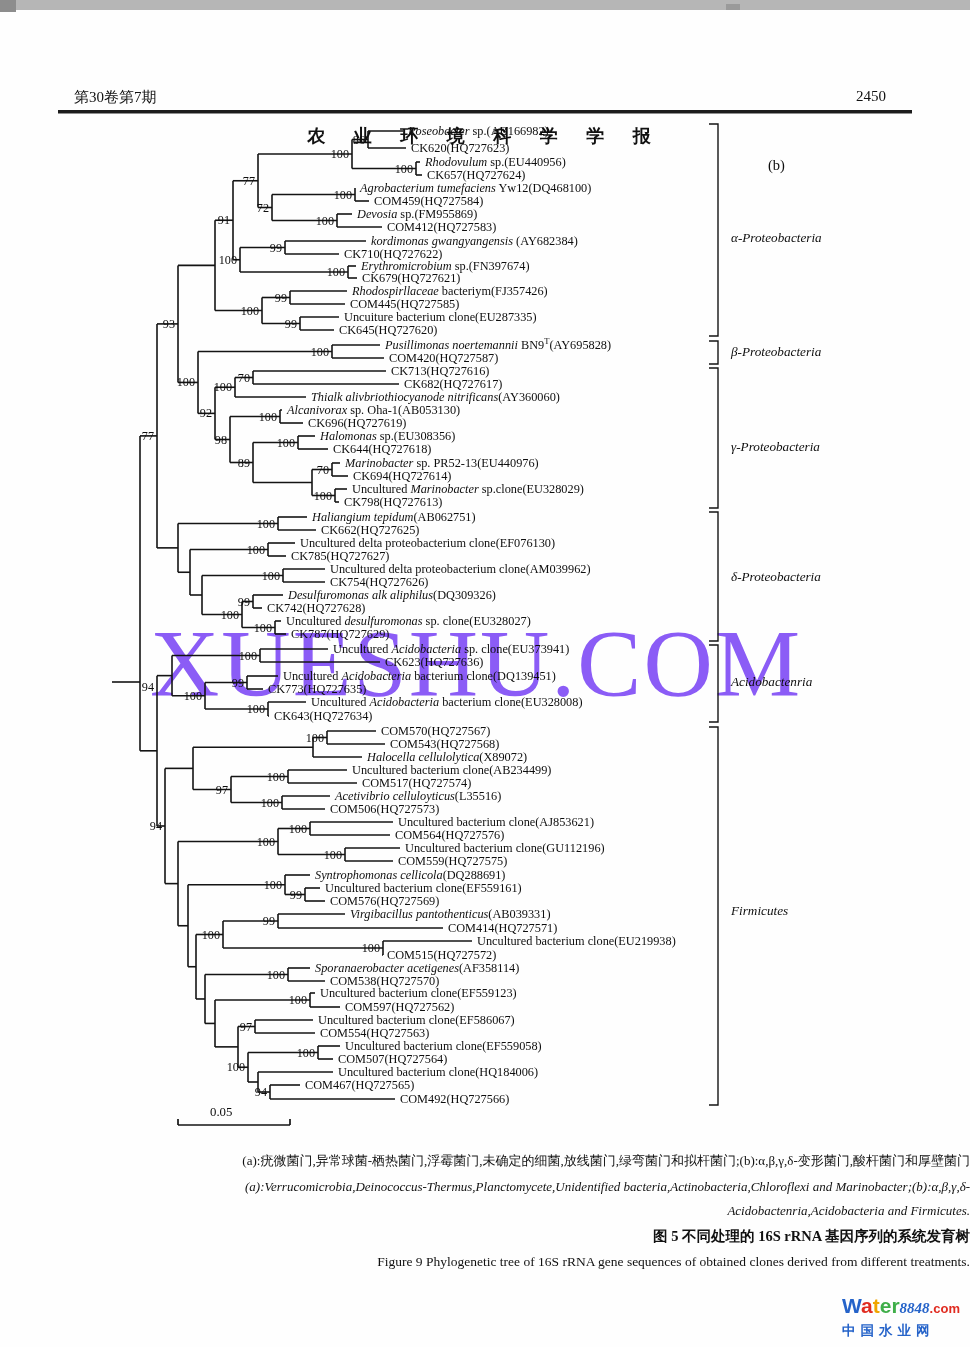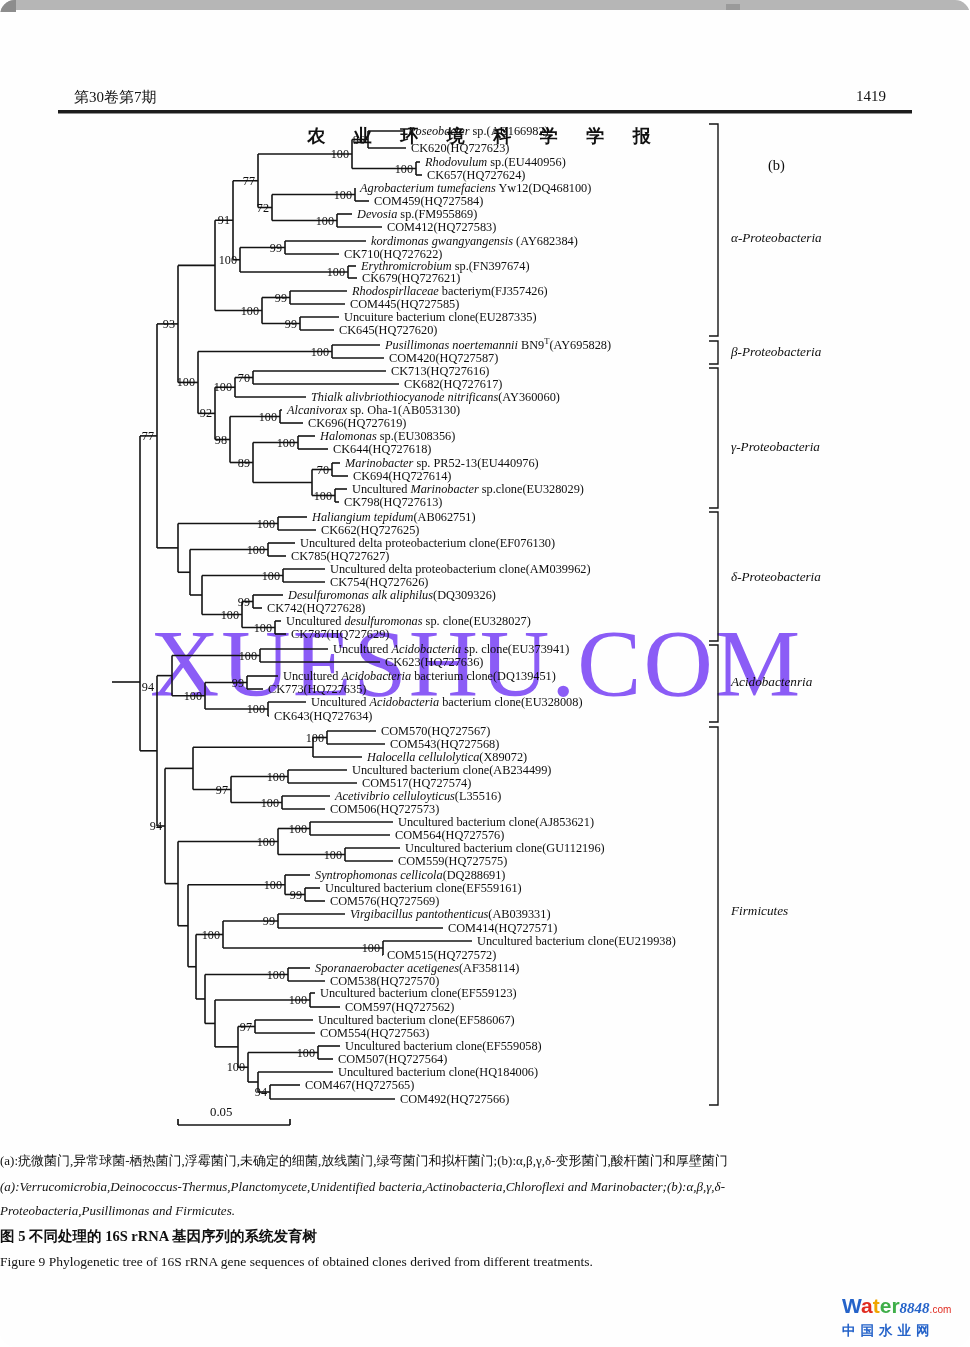--- a/index.html
+++ b/index.html
@@ -1,54 +1,54 @@
 <!DOCTYPE html>
 <html><head>
 <meta charset="utf-8">
 <style>
   html,body{margin:0;padding:0;background:#ffffff;}
   .page{position:relative;width:970px;height:1347px;background:#fefefe;overflow:hidden;
-        font-family:"Liberation Serif", serif;color:#111;border-radius:15px;}
+        font-family:"Liberation Serif", serif;color:#111;}
   .scan-strip{position:absolute;left:0;top:0;width:970px;height:10px;background:#b6b6b6;}
   .scan-corner{position:absolute;left:0;top:0;width:16px;height:12px;background:#8d8d8d;}
   .scan-mark{position:absolute;left:726px;top:4px;width:14px;height:6px;background:#9a9a9a;}
   .hdr-issue{position:absolute;left:74px;top:88px;font-size:15px;}
   .hdr-journal{position:absolute;left:0;top:80px;width:970px;text-align:center;
                font-size:18px;font-weight:bold;letter-spacing:12px;margin-top:44px;}
   .hdr-page{position:absolute;right:84px;top:88px;font-size:15px;}
   .hdr-rule{position:absolute;left:58px;top:110px;width:854px;height:3px;background:#1c1c1c;
             border-bottom:1px solid #8f8f8f;}
   .watermark{position:absolute;left:150px;top:608px;font-size:96px;color:#8b5cf6;
              font-family:"Liberation Serif", serif;letter-spacing:2px;z-index:0;}
   svg.fig{position:absolute;left:0;top:0;z-index:1;}
-  .cap{position:absolute;left:0;width:970px;text-align:left;}
+  .cap{position:absolute;left:0;width:970px;text-align:right;}
   .cap1{top:1152px;font-size:13px;}
   .cap2{top:1179px;font-size:13px;font-style:italic;}
   .cap3{top:1203px;font-size:13px;font-style:italic;}
   .cap4{top:1227px;font-size:14.5px;font-weight:bold;}
   .cap5{top:1254px;font-size:13.5px;}
   .logo{position:absolute;left:842px;top:1294px;width:125px;z-index:2;
         font-family:"Liberation Sans", sans-serif;}
   .logo-row1{white-space:nowrap;}
   .logo-row1 .lw{font-size:21px;font-weight:bold;}
   .logo-8848{font-size:15px;font-style:italic;font-family:"Liberation Serif", serif;font-weight:bold;}
-  .logo-com{font-size:10px;font-weight:normal;}
+  .logo-com{font-size:13px;font-weight:bold;}
   .logo-cn{margin-top:4px;font-size:13.5px;font-weight:bold;letter-spacing:5px;}
 </style>
 </head>
 <body>
 
 <div class="page">
   <div class="scan-strip"></div>
   <div class="scan-corner"></div>
   <div class="scan-mark"></div>
 
   <div class="hdr-issue">第30卷第7期</div>
   <div class="hdr-journal">农 业 环 境 科 学 学 报</div>
-  <div class="hdr-page">1419</div>
+  <div class="hdr-page">2450</div>
   <div class="hdr-rule"></div>
 
   <div class="watermark">XUESHU.COM</div>
 
   <svg class="fig" width="970" height="1347" viewBox="0 0 970 1347">
       <text x="408" y="135.3" font-family="&quot;Liberation Serif&quot;, serif" font-size="12.3" fill="#0e0e0e"><tspan font-style="italic">Roseobacter</tspan><tspan> sp.(AB166982)</tspan></text>
       <text x="411" y="152.3" font-family="&quot;Liberation Serif&quot;, serif" font-size="12.3" fill="#0e0e0e"><tspan>CK620(HQ727623)</tspan></text>
       <text x="425" y="166.3" font-family="&quot;Liberation Serif&quot;, serif" font-size="12.3" fill="#0e0e0e"><tspan font-style="italic">Rhodovulum</tspan><tspan> sp.(EU440956)</tspan></text>
       <text x="427" y="179.3" font-family="&quot;Liberation Serif&quot;, serif" font-size="12.3" fill="#0e0e0e"><tspan>CK657(HQ727624)</tspan></text>
       <text x="360" y="192.3" font-family="&quot;Liberation Serif&quot;, serif" font-size="12.3" fill="#0e0e0e"><tspan font-style="italic">Agrobacterium tumefaciens</tspan><tspan> Yw12(DQ468100)</tspan></text>
@@ -412,21 +412,21 @@
       <text x="731" y="915" font-family="&quot;Liberation Serif&quot;, serif" font-size="13.2" fill="#0e0e0e" font-style="italic">Firmicutes</text>
       <text x="768" y="170" font-family="&quot;Liberation Serif&quot;, serif" font-size="14.5" fill="#0e0e0e">(b)</text>
       <line x1="178" y1="1125" x2="290" y2="1125" stroke="#141414" stroke-width="1.7"></line>
       <line x1="178" y1="1125" x2="178" y2="1119" stroke="#141414" stroke-width="1.7"></line>
       <line x1="290" y1="1125" x2="290" y2="1119" stroke="#141414" stroke-width="1.7"></line>
       <text x="210" y="1116" font-family="&quot;Liberation Serif&quot;, serif" font-size="12.8" fill="#0e0e0e">0.05</text>
     </svg>
 
   <div class="cap cap1">(a):疣微菌门,异常球菌-栖热菌门,浮霉菌门,未确定的细菌,放线菌门,绿弯菌门和拟杆菌门;(b):α,β,γ,δ-变形菌门,酸杆菌门和厚壁菌门</div>
   <div class="cap cap2">(a):Verrucomicrobia,Deinococcus-Thermus,Planctomycete,Unidentified bacteria,Actinobacteria,Chloroflexi and Marinobacter;(b):α,β,γ,δ-</div>
-  <div class="cap cap3">Proteobacteria,Pusillimonas and Firmicutes.</div>
+  <div class="cap cap3">Acidobactenria,Acidobacteria and Firmicutes.</div>
   <div class="cap cap4">图 5 不同处理的 16S rRNA 基因序列的系统发育树</div>
   <div class="cap cap5">Figure 9  Phylogenetic tree of 16S rRNA gene sequences of obtained clones derived from different treatments.</div>
 
   <div class="logo">
     <div class="logo-row1"><span class="lw" style="color: rgb(37, 99, 201);">W</span><span class="lw" style="color: rgb(224, 43, 32);">a</span><span class="lw" style="color: rgb(240, 165, 0);">t</span><span class="lw" style="color: rgb(63, 174, 73);">e</span><span class="lw" style="color: rgb(63, 174, 73);">r</span><span class="logo-8848" style="color: rgb(37, 99, 201);">8848</span><span class="logo-com" style="color: rgb(224, 43, 32);">.com</span></div>
     <div class="logo-cn" style="color: rgb(37, 99, 201);">中国水业网</div>
   </div>
 </div>
 
 </body></html>

